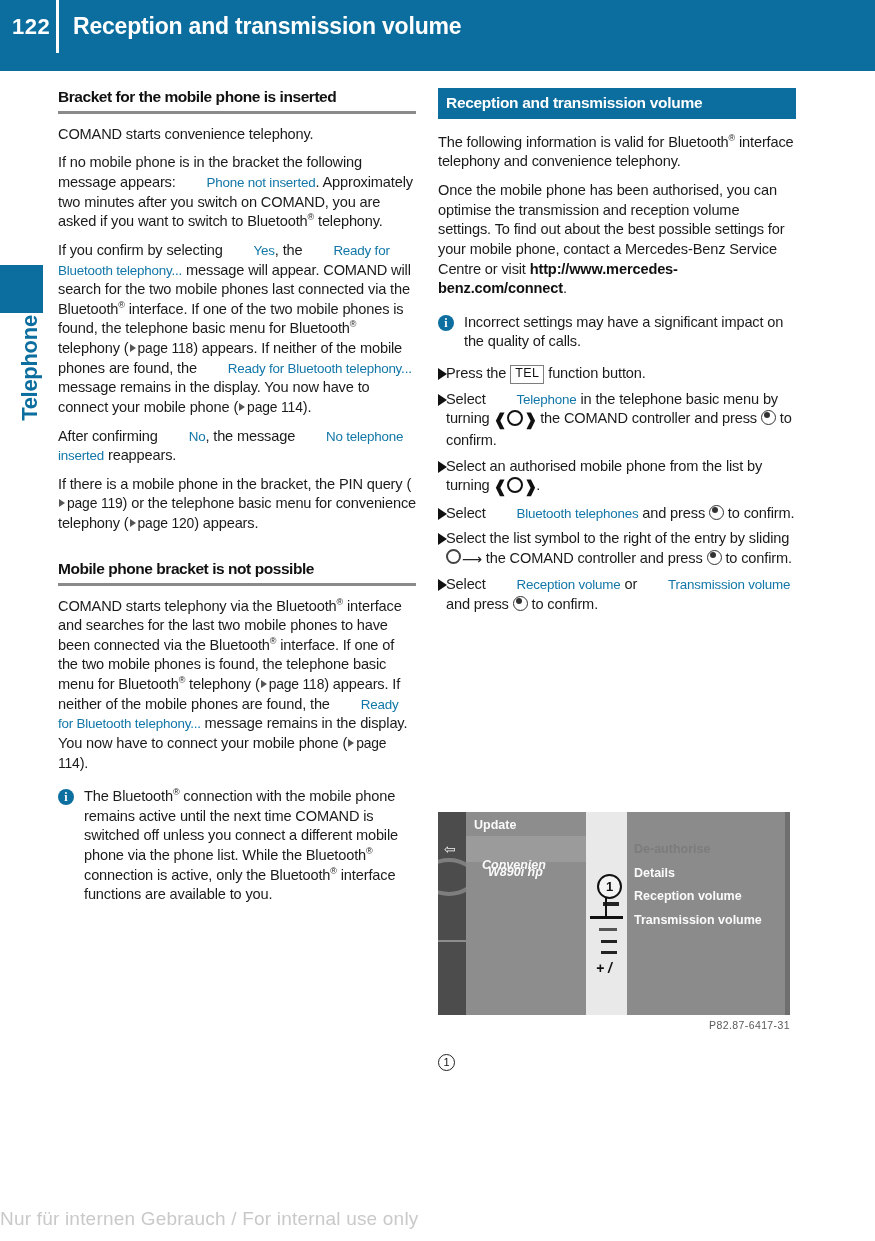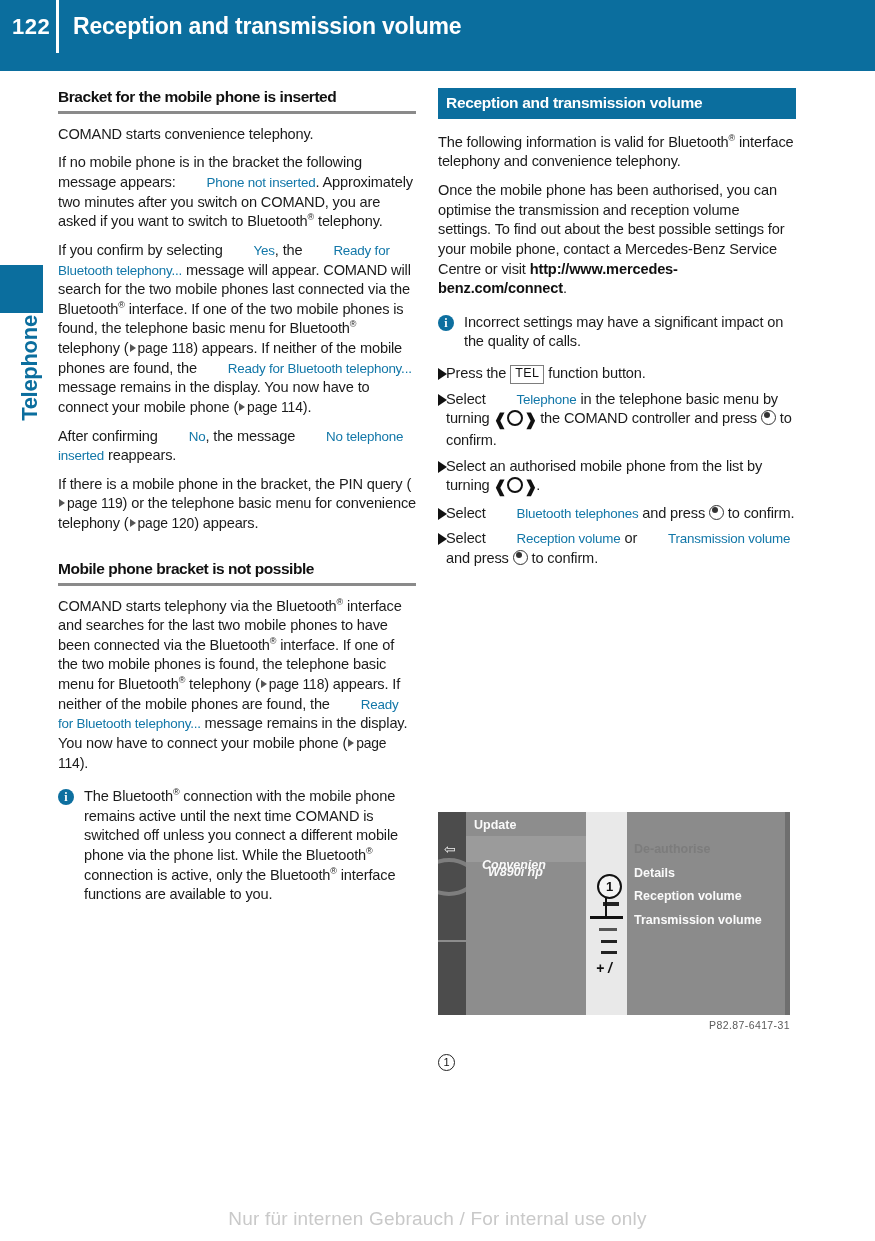--- a/index.html
+++ b/index.html
@@ -236,21 +236,20 @@
   #comand-caption .cnum{
     position:absolute;left:0;top:2px;
     width:15px;height:15px;border-radius:50%;
     border:1.3px solid #222;
     font-size:11px;text-align:center;line-height:15px;color:#111;
   }
 
   
   #watermark{
     position:absolute;left:0;top:1208px;width:875px;
-    text-align:center;
     font-size:19px;color:#c9c9c9;
     letter-spacing:.2px;
   }
 </style>
 </head>
 <body>
 
 <div id="header">
   <div class="pagenum">122</div>
   <div class="sep"></div>
@@ -311,20 +310,24 @@
   <div class="step">
     <span class="bullet"></span>
     <p><span>Select an authorised mobile phone from the list by turning </span><span class="ctl-turn"><span class="br">❰</span><span class="ring"></span><span class="br">❱</span></span><span>.</span></p>
   </div>
 
   <div class="step">
     <span class="bullet"></span>
     <p><span>Select </span><span class="mono">Bluetooth telephones</span><span> and press </span><span class="press-glyph"></span><span> to confirm.</span></p>
   </div>
 
+  <div class="step">
+    <span class="bullet"></span>
+    <p><span>Select the list symbol to the right of the entry by sliding </span><span class="ring-sm"></span><span class="slide-arrow">⟶</span><span> the COMAND controller and press </span><span class="press-glyph"></span><span> to confirm.</span></p>
+  </div>
 
   <div class="step">
     <span class="bullet"></span>
     <p><span>Select </span><span class="mono">Reception volume</span><span> or </span><span class="mono">Transmission volume</span><span> and press </span><span class="press-glyph"></span><span> to confirm.</span></p>
   </div>
 
 </div>
 
 <div id="comand-figure">
   <div id="comand-shot">

